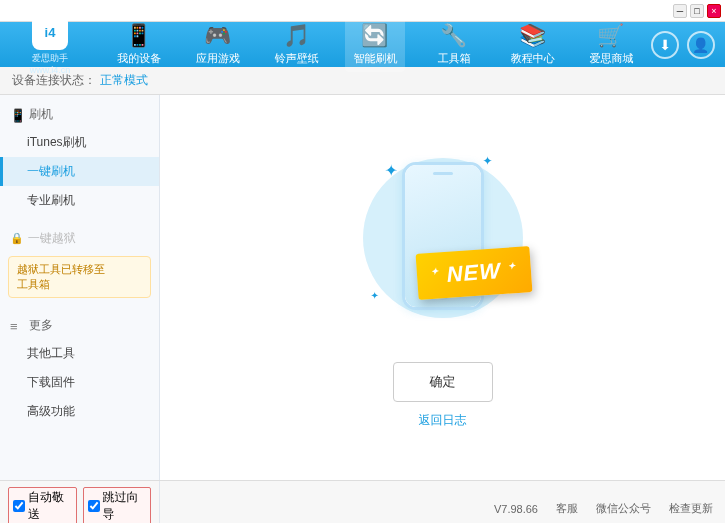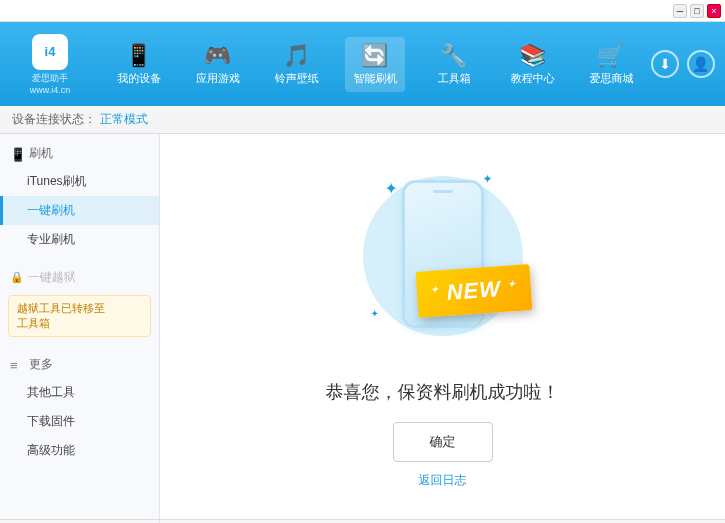--- a/index.html
+++ b/index.html
@@ -23,21 +23,21 @@
       display: flex; align-items: center; justify-content: center;
       font-size: 9px;
     }
     .titlebar-btn.min { background: #f0f0f0; border: 1px solid #ccc; }
     .titlebar-btn.max { background: #f0f0f0; border: 1px solid #ccc; }
     .titlebar-btn.close { background: #e05; color: #fff; border: 1px solid #c00; }
 
     
     .navbar {
       background: linear-gradient(to bottom, #3ab5f0, #1a9ee0);
-      height: 84px;
+      height: 45px;
       display: flex;
       align-items: center;
       padding: 0 10px;
     }
     .logo {
       width: 80px;
       display: flex;
       flex-direction: column;
       align-items: center;
       color: #fff;
@@ -348,21 +348,20 @@
         </div>
       </div>
 
       <div style="position:absolute; right:2px; bottom:50px; background:linear-gradient(135deg,#ffd200,#ffaa00); color:#fff; font-size:22px; font-weight:900; padding:10px 14px; border-radius:3px; transform:rotate(-4deg); box-shadow:2px 4px 10px rgba(0,0,0,0.25); z-index:10; font-style:italic; letter-spacing:1px;">
         <span style="font-size:9px; vertical-align:super;">✦</span>
         <span>NEW</span>
         <span style="font-size:9px; vertical-align:super;">✦</span>
       </div>
     </div>
 
-    <div class="success-title">恭喜您，保资料刷机成功啦！</div>
 
     <button class="btn-confirm">确定</button>
 
     <span class="back-desktop">返回日志</span>
   </div>
 </div>
 
 <div style="background:#f7f7f7; border-top:1px solid #ddd; height:56px; display:flex;">
 
   <div style="width:160px; border-right:1px solid #e0e6ee; padding:6px 8px;">

